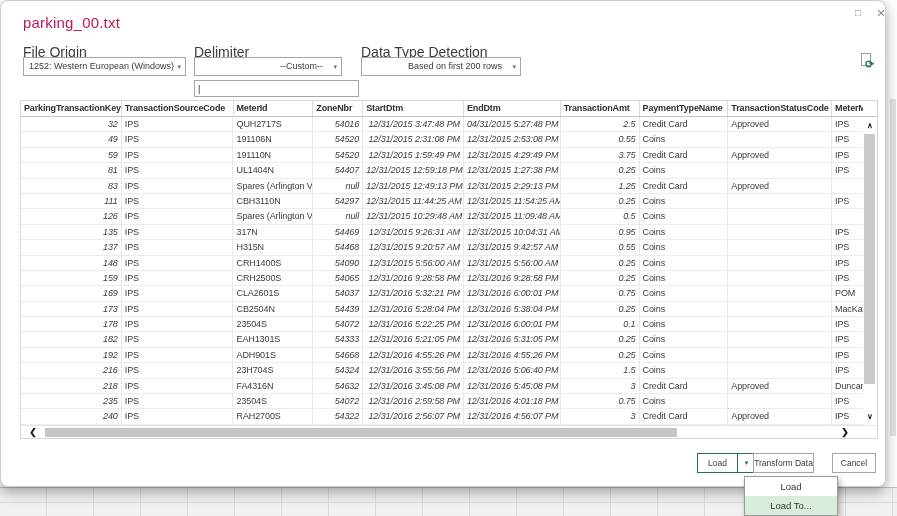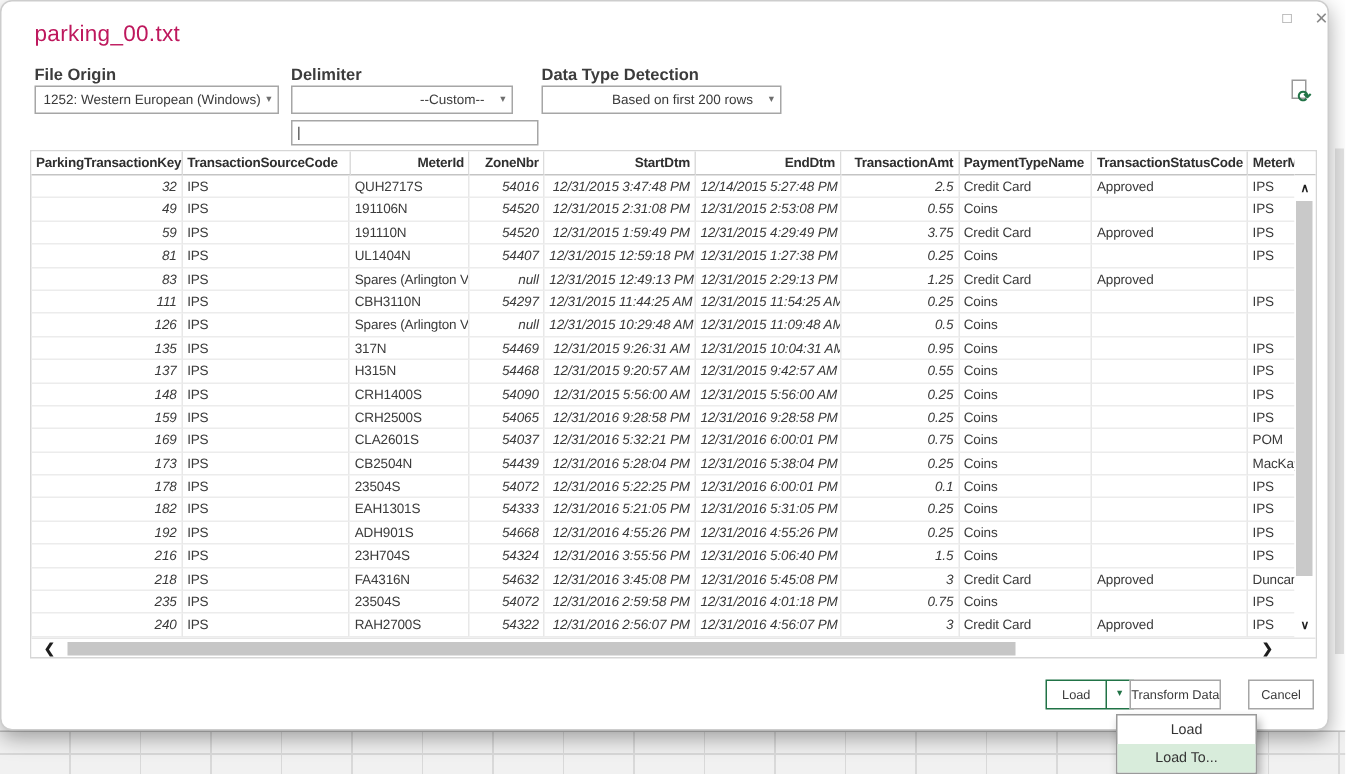--- a/index.html
+++ b/index.html
@@ -25,21 +25,21 @@
     background:#fff; border:1px solid #cdcdcd; border-radius:8px;
     box-shadow:0 5px 14px rgba(0,0,0,.35);
   }
   .win-btn { position:absolute; top:4px; width:16px; height:16px; text-align:center;
     line-height:16px; font-size:10px; color:#8a8a8a; cursor:default; }
   .win-max { left:849px; }
   .win-close { left:872px; font-size:11px; }
 
   .dlg-title { position:absolute; left:22px; top:13px; font-size:15px; color:#be185d; letter-spacing:.2px;text-align:center; }
 
-  .ctl-label { position:absolute; top:43px; font-size:11px; color:#3c3c3c;font-weight:bold; }
+  .ctl-label { position:absolute; top:43px; font-size:14px; color:#3c3c3c; }
   .lbl-origin { left:22px; } .lbl-delim { left:193px; } .lbl-dtd { left:360px; }
 
   .select {
     position:absolute; top:56px; height:19px; background:#fff; border:1px solid #a6a6a6;
     font-size:9px; line-height:17px; padding:0 18px 0 5px; overflow:hidden; white-space:nowrap;text-align:right;
   }
   .sel-origin { left:22px; width:163px; }
   .sel-delim  { left:193px; width:148px; }
   .sel-dtd    { left:360px; width:160px; }
   .caret { position:absolute; right:4px; top:0; font-size:7px; color:#6e6e6e; line-height:17px; }
@@ -55,21 +55,21 @@
 
   
   .preview { position:absolute; left:19px; top:99px; width:858px; background:#fff; border:1px solid #d6d6d6; font-size:9px; }
   .header-row { display:flex; width:856px; }
   .th {
     height:16px; line-height:15px; font-weight:bold; color:#2f2f2f;
     border-right:1px solid #dcdcdc; border-bottom:1px solid #c4c4c4;
     padding:0 3px; overflow:hidden; white-space:nowrap; letter-spacing:-0.15px; background:#fff;
   }
   .th.corner { width:14px; border-right:none; }
-  .ha-center { text-align:right; } .ha-left { text-align:left; }
+  .ha-center { text-align:left; } .ha-left { text-align:left; }
   .tbody { position:relative; width:856px; }
   .rows-wrap { width:842px; }
   .tr { display:flex; height:15.4px; }
   .td {
     line-height:15px; border-right:1px solid #e8e8e8; border-bottom:1px solid #ececec;
     padding:0 3px; overflow:hidden; white-space:nowrap; color:#3a3a3a; letter-spacing:-0.1px;
   }
   .t-number, .t-datetime { text-align:right; font-style:italic; }
   .c0{width:101px}.c1{width:112px}.c2{width:80px}.c3{width:50px}.c4{width:101px}
   .c5{width:97px}.c6{width:79px}.c7{width:89px}.c8{width:104px}.c9{width:31px; border-right:none;}
@@ -155,21 +155,21 @@
           <div class="th corner"></div>
         </div>
       <div class="tbody">
         <div class="rows-wrap">
             <div class="tr">
               <div class="td c0 t-number">32</div>
               <div class="td c1 t-text">IPS</div>
               <div class="td c2 t-text">QUH2717S</div>
               <div class="td c3 t-number">54016</div>
               <div class="td c4 t-datetime">12/31/2015 3:47:48 PM</div>
-              <div class="td c5 t-datetime">12/14/2015 5:27:48 PM</div>
+              <div class="td c5 t-datetime">04/31/2015 5:27:48 PM</div>
               <div class="td c6 t-number">2.5</div>
               <div class="td c7 t-text">Credit Card</div>
               <div class="td c8 t-text">Approved</div>
               <div class="td c9 t-text">IPS</div>
             </div>
             <div class="tr">
               <div class="td c0 t-number">49</div>
               <div class="td c1 t-text">IPS</div>
               <div class="td c2 t-text">191106N</div>
               <div class="td c3 t-number">54520</div>

